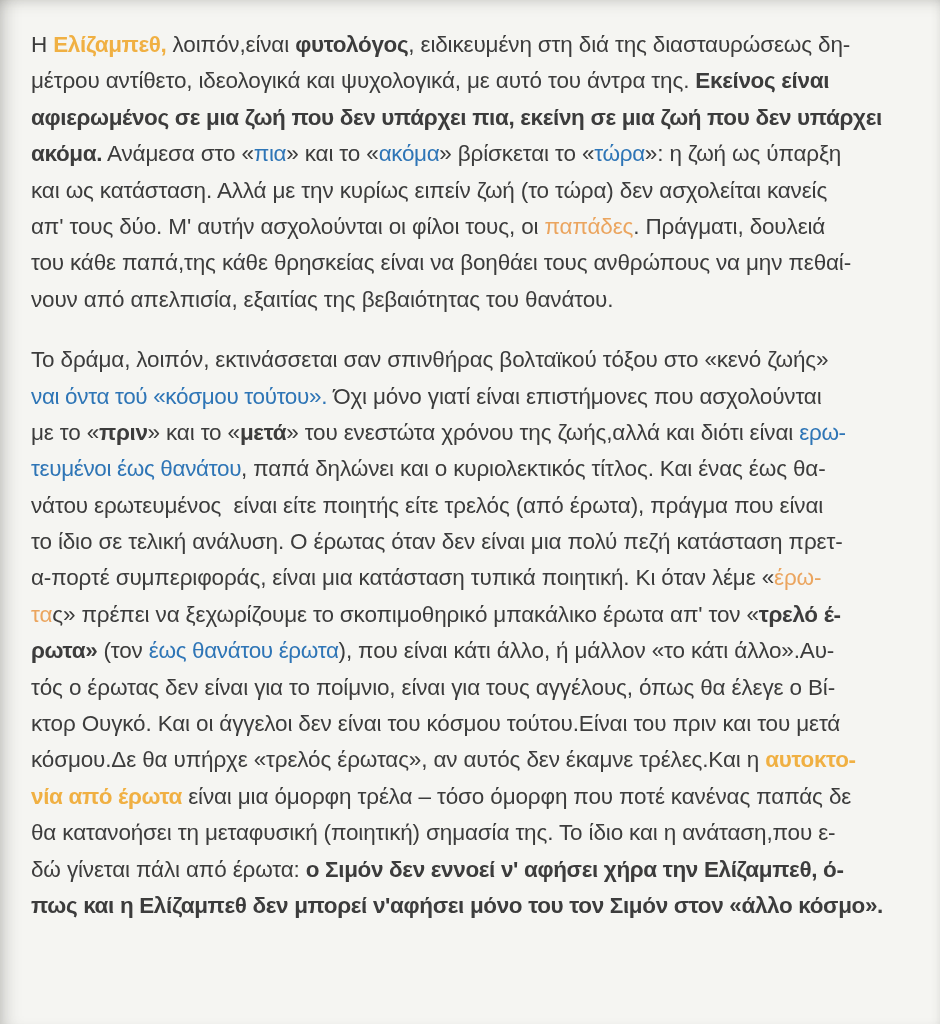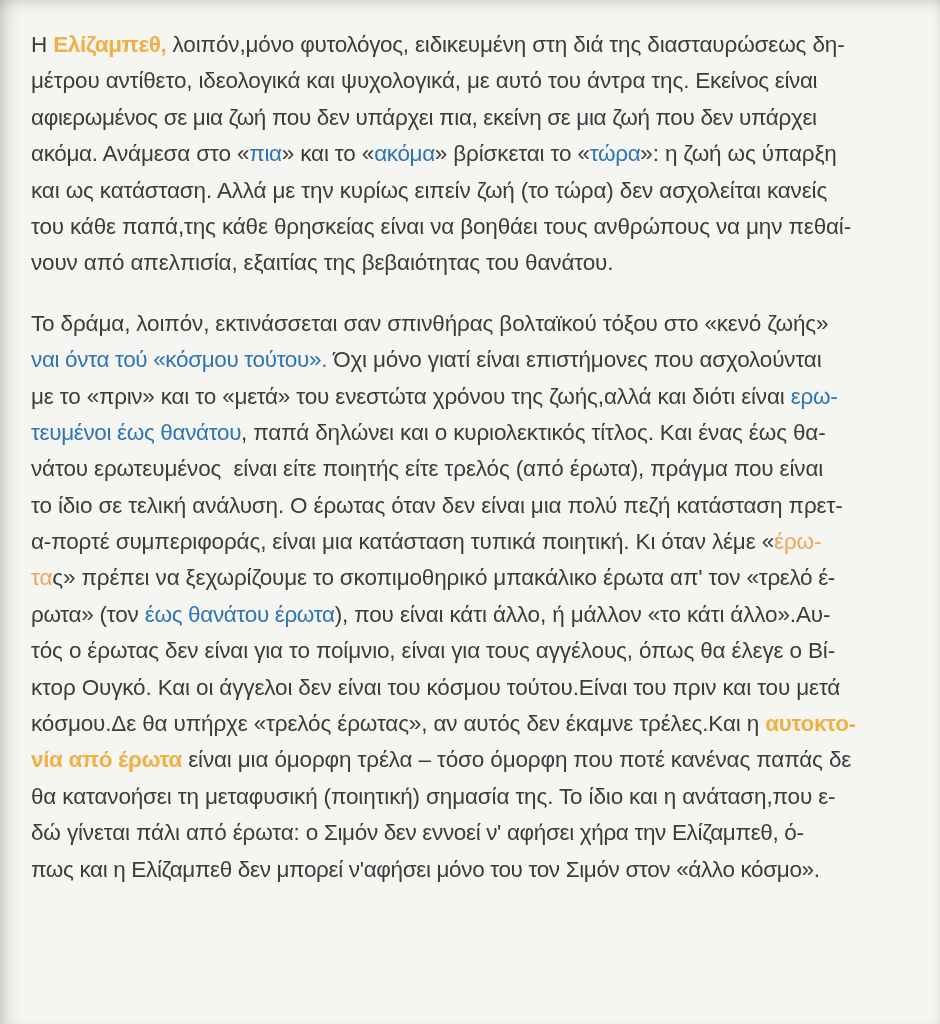--- a/index.html
+++ b/index.html
@@ -18,36 +18,37 @@
     padding:27px 28px 0 31px;
   }
   .para{margin:0 0 24px 0;}
   .line{
     white-space:pre;
     height:36.4px;line-height:36.4px;
     font-size:22.5px;
     letter-spacing:-0.15px;
     color:var(--text,#3c3c3c);
   }
-  .seg-b{font-weight:normal;letter-spacing:-0.35px;margin-top:28px;}
+  .seg-b{font-weight:bold;letter-spacing:-0.35px;margin-top:28px;}
   .seg-bl{font-weight:normal;letter-spacing:-0.35px;color:var(--blue,#2e75b6);}
   .seg-o{color:var(--orange-soft,#eba55f);}
   .seg-ob{font-weight:bold;letter-spacing:-0.35px;color:var(--orange,#f0b043);margin-top:44px;}
 </style>
 </head>
 <body style="background: rgb(245, 245, 242);">
 
 <div class="page">
   <div id="doc">
       <div class="para">
-        <div class="line"><span>Η </span><span class="seg-ob">Ελίζαμπεθ,</span><span> λοιπόν,μόνο </span><span class="seg-b">φυτολόγος</span><span>, ειδικευμένη στη διά της διασταυρώσεως δη-</span></div>
+        <div class="line"><span>Η </span><span class="seg-ob">Ελίζαμπεθ,</span><span> λοιπόν,είναι </span><span class="seg-b">φυτολόγος</span><span>, ειδικευμένη στη διά της διασταυρώσεως δη-</span></div>
         <div class="line"><span>μέτρου αντίθετο, ιδεολογικά και ψυχολογικά, με αυτό του άντρα της. </span><span class="seg-b">Εκείνος είναι</span></div>
         <div class="line"><span class="seg-b">αφιερωμένος σε μια ζωή που δεν υπάρχει πια, εκείνη σε μια ζωή που δεν υπάρχει</span></div>
         <div class="line"><span class="seg-b">ακόμα.</span><span> Ανάμεσα στο «</span><span class="seg-bl">πια</span><span>» και το «</span><span class="seg-bl">ακόμα</span><span>» βρίσκεται το «</span><span class="seg-bl">τώρα</span><span>»: η ζωή ως ύπαρξη</span></div>
         <div class="line"><span>και ως κατάσταση. Αλλά με την κυρίως ειπείν ζωή (το τώρα) δεν ασχολείται κανείς</span></div>
+        <div class="line"><span>απ' τους δύο. Μ' αυτήν ασχολούνται οι φίλοι τους, οι </span><span class="seg-o">παπάδες</span><span>. Πράγματι, δουλειά</span></div>
         <div class="line"><span>του κάθε παπά,της κάθε θρησκείας είναι να βοηθάει τους ανθρώπους να μην πεθαί-</span></div>
         <div class="line"><span>νουν από απελπισία, εξαιτίας της βεβαιότητας του θανάτου.</span></div>
       </div>
       <div class="para">
         <div class="line"><span>Το δράμα, λοιπόν, εκτινάσσεται σαν σπινθήρας βολταϊκού τόξου στο «κενό ζωής»</span></div>
         <div class="line"><span class="seg-bl">ναι όντα τού «κόσμου τούτου».</span><span> Όχι μόνο γιατί είναι επιστήμονες που ασχολούνται</span></div>
         <div class="line"><span>με το «</span><span class="seg-b">πριν</span><span>» και το «</span><span class="seg-b">μετά</span><span>» του ενεστώτα χρόνου της ζωής,αλλά και διότι είναι </span><span class="seg-bl">ερω-</span></div>
         <div class="line"><span class="seg-bl">τευμένοι έως θανάτου</span><span>, παπά δηλώνει και ο κυριολεκτικός τίτλος. Και ένας έως θα-</span></div>
         <div class="line"><span>νάτου ερωτευμένος  είναι είτε ποιητής είτε τρελός (από έρωτα), πράγμα που είναι</span></div>
         <div class="line"><span>το ίδιο σε τελική ανάλυση. Ο έρωτας όταν δεν είναι μια πολύ πεζή κατάσταση πρετ-</span></div>

